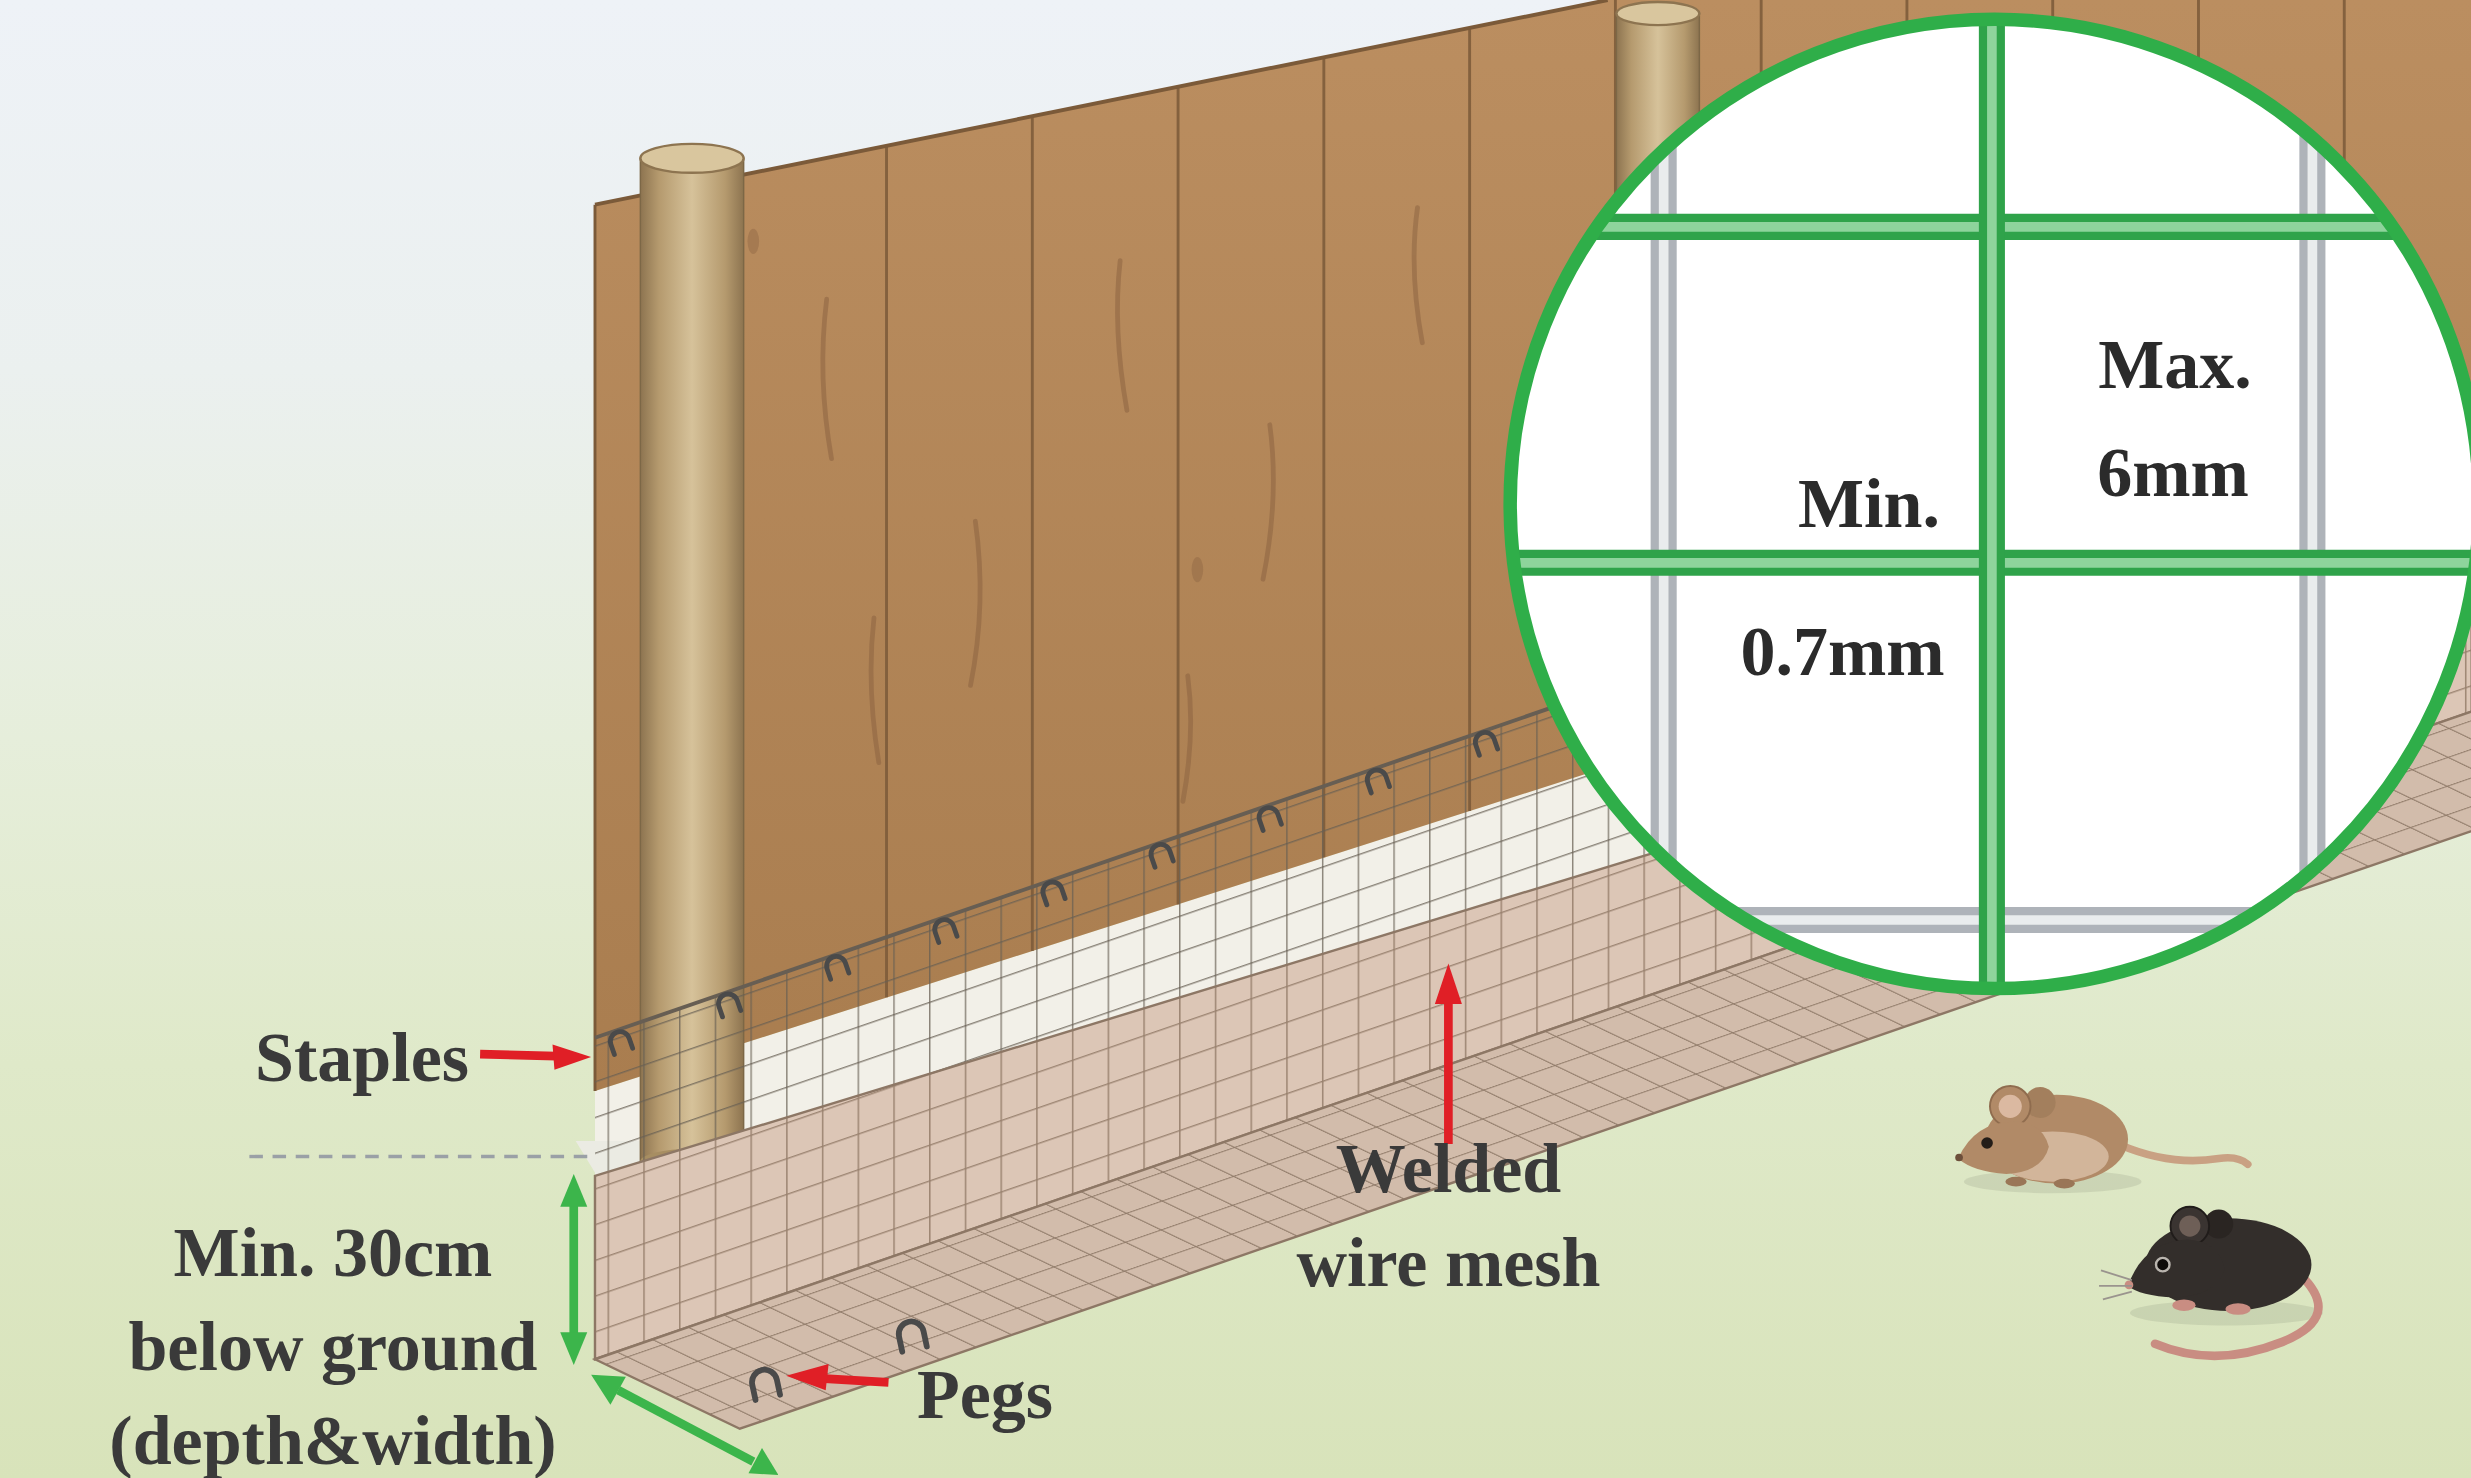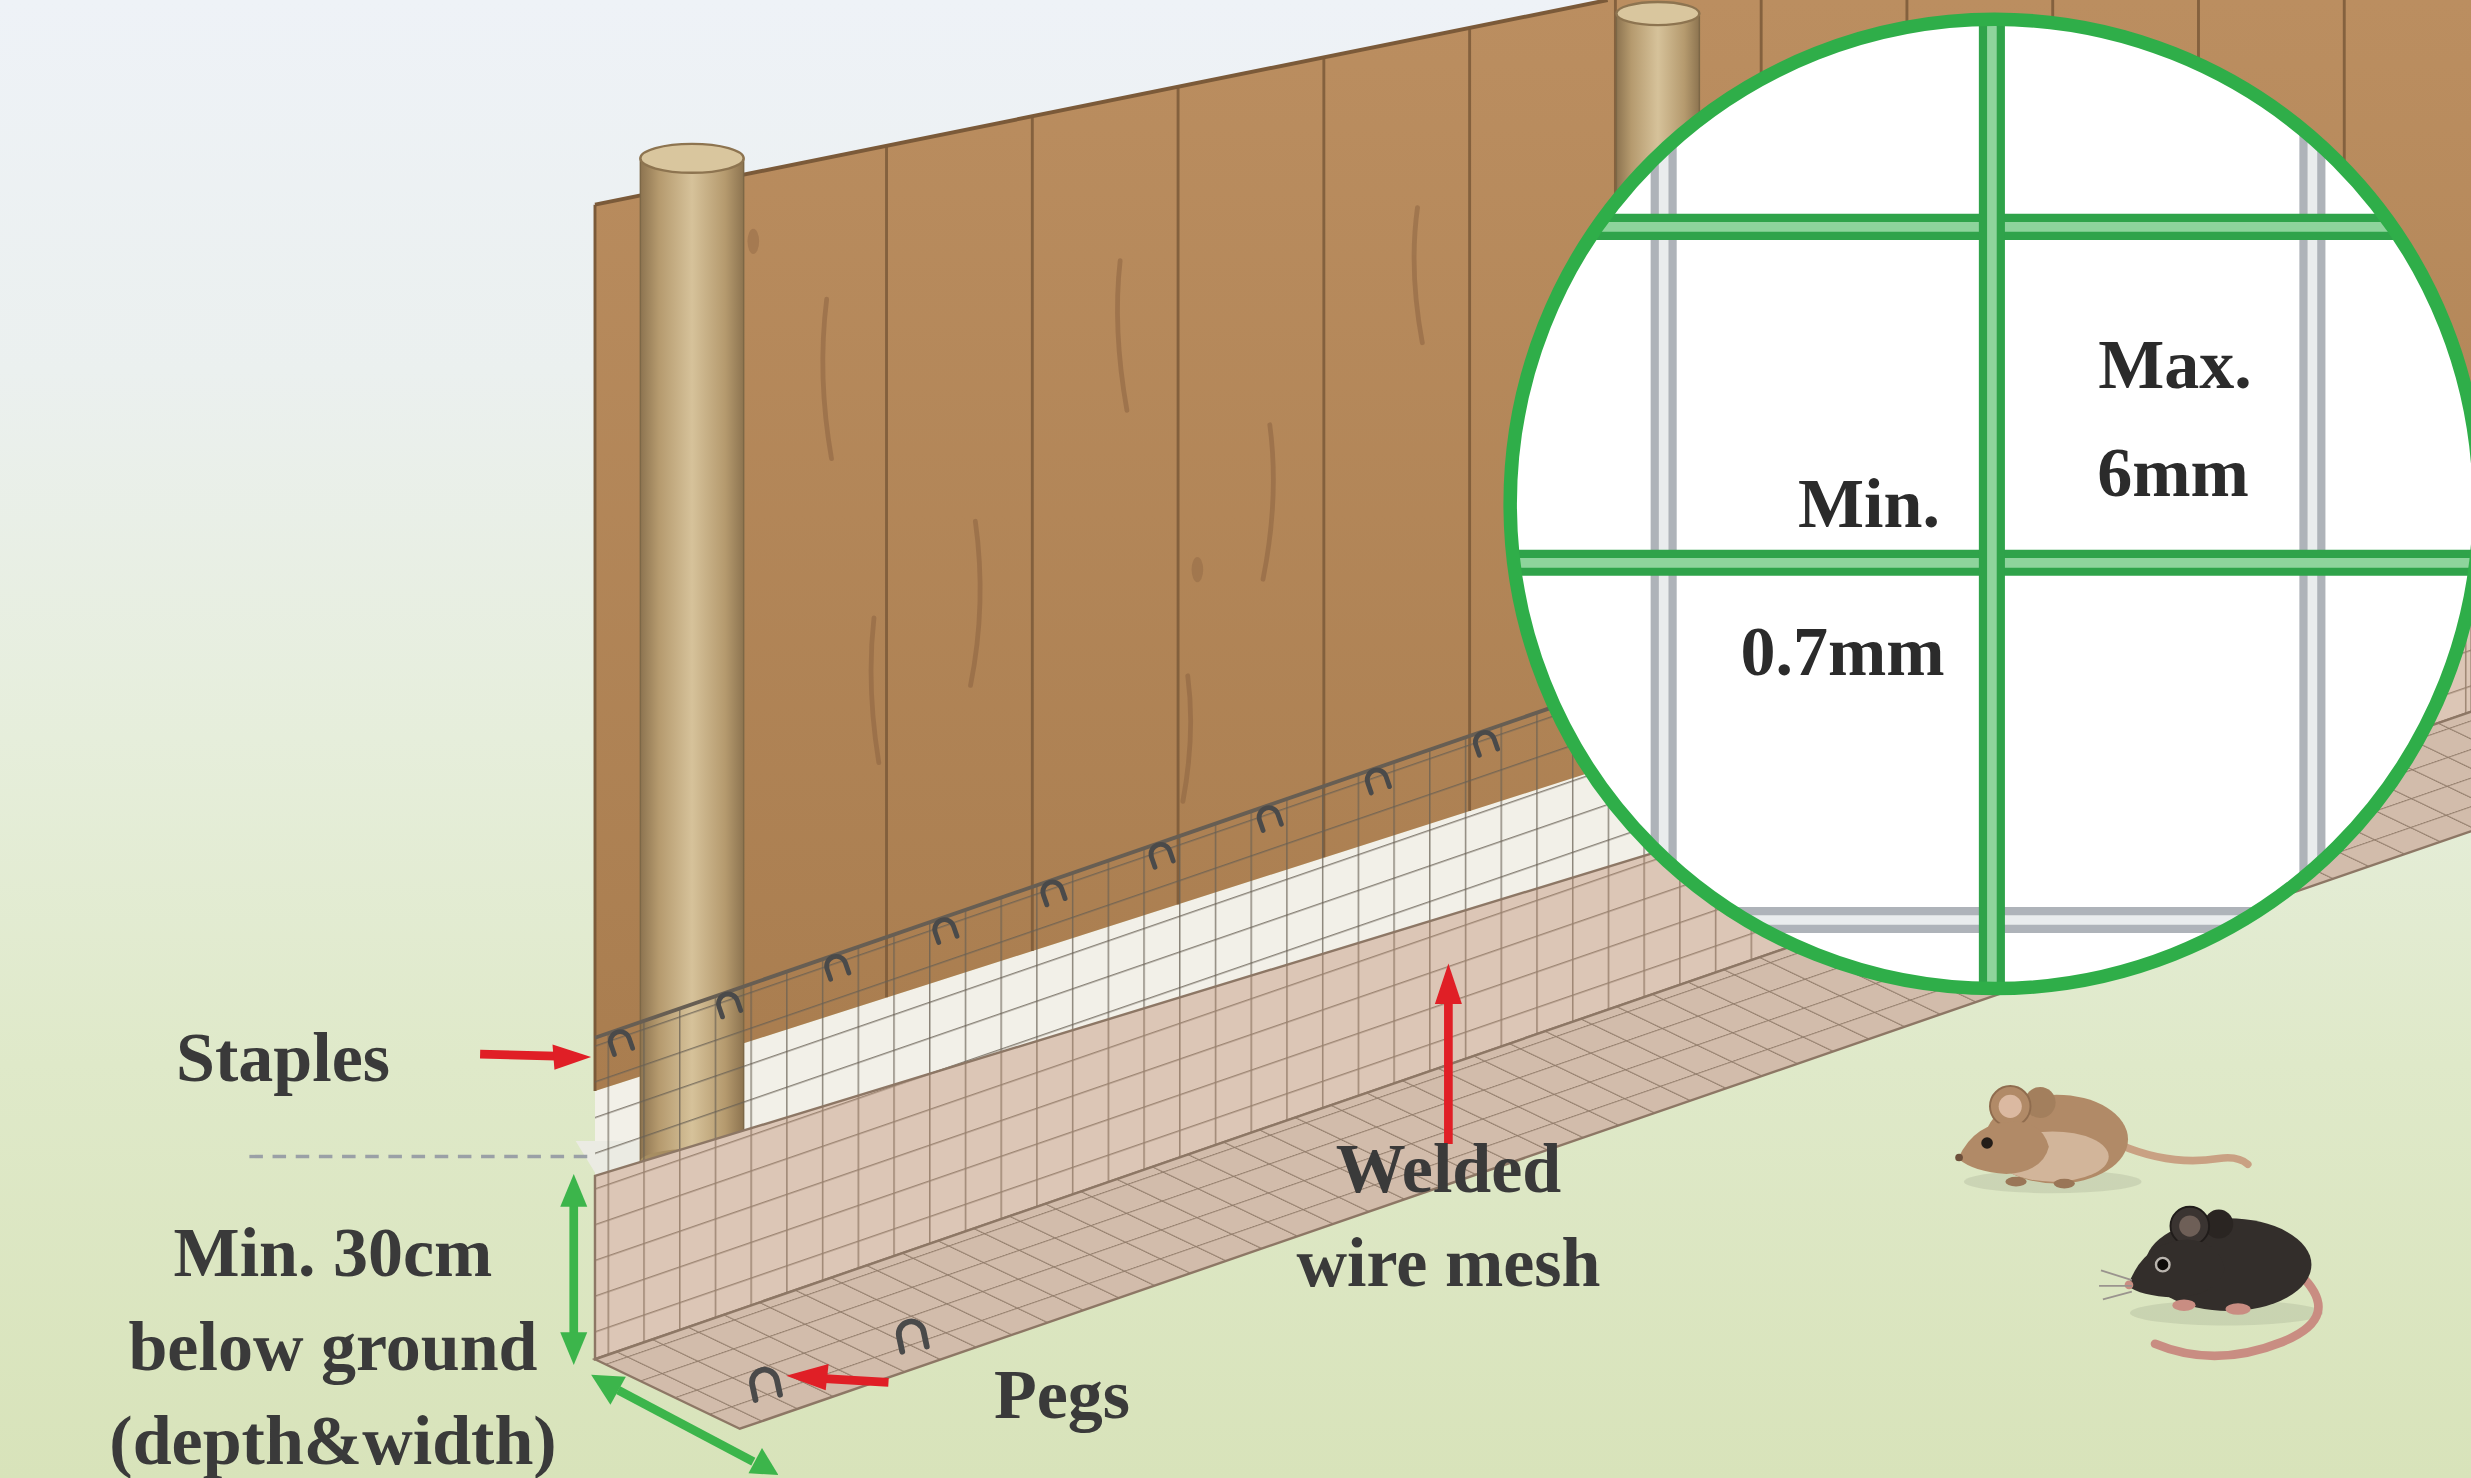--- a/index.html
+++ b/index.html
@@ -7,22 +7,22 @@
     position:relative;width:2472px;height:1478px;overflow:hidden;
     background:linear-gradient(to bottom,#eef2f7 0%,#ebf0ef 25%,#e6eedb 50%,#dfe9c9 72%,#d8e3ba 100%);
     font-family:"Liberation Sans",sans-serif;
   }
   .stage svg{position:absolute;left:0;top:0;}
   .lbl{
     position:absolute;font-weight:bold;color:#3a3a3a;font-size:70px;
     line-height:1.34;white-space:pre-line;text-align:center;
     font-family:Liberation Serif, serif;
   }
-  .lbl.right{text-align:center;}
-  .lbl.left{text-align:center;}
+  .lbl.right{text-align:right;}
+  .lbl.left{text-align:left;}
   .inset-lbl{color:#2b2b2b;}
 </style>
 </head>
 <body>
 
 <div class="stage">
 
 <svg width="2472" height="1478" viewBox="0 0 2560 1531">
   <defs>
     <linearGradient id="postGrad" x1="0" y1="0" x2="1" y2="0">

